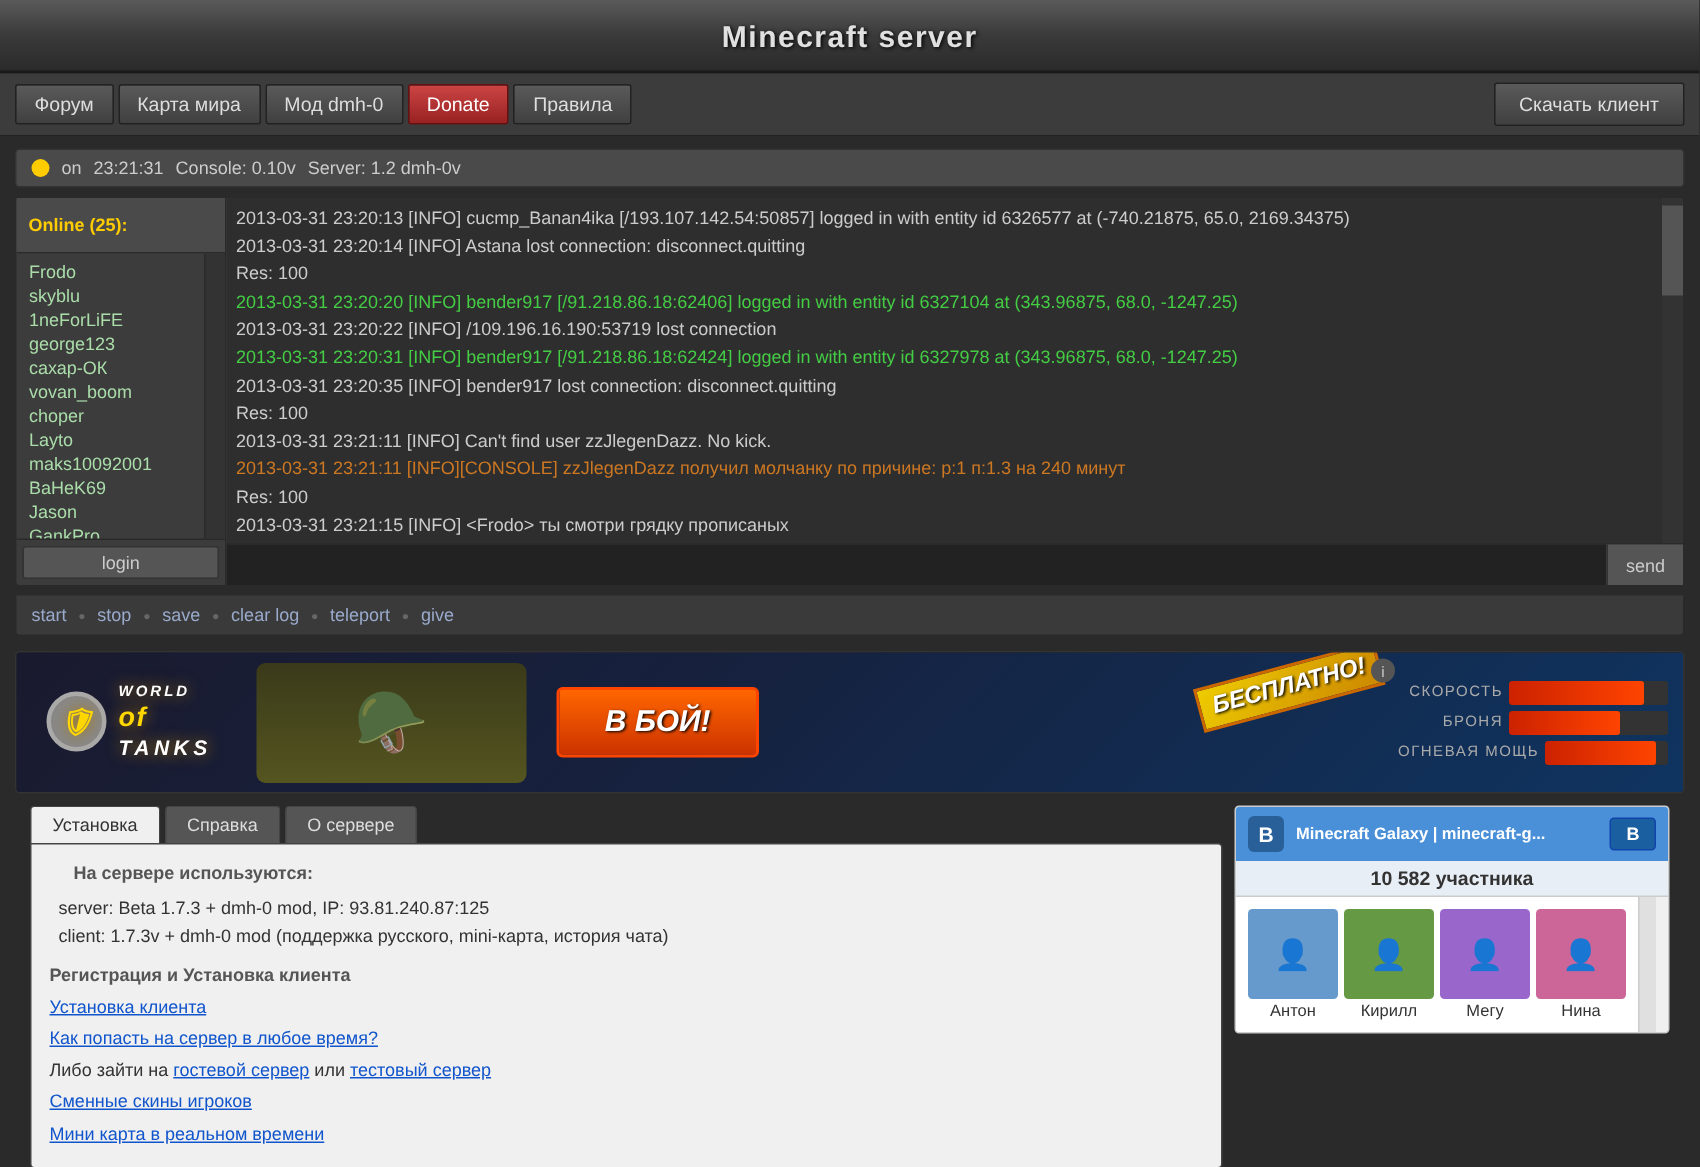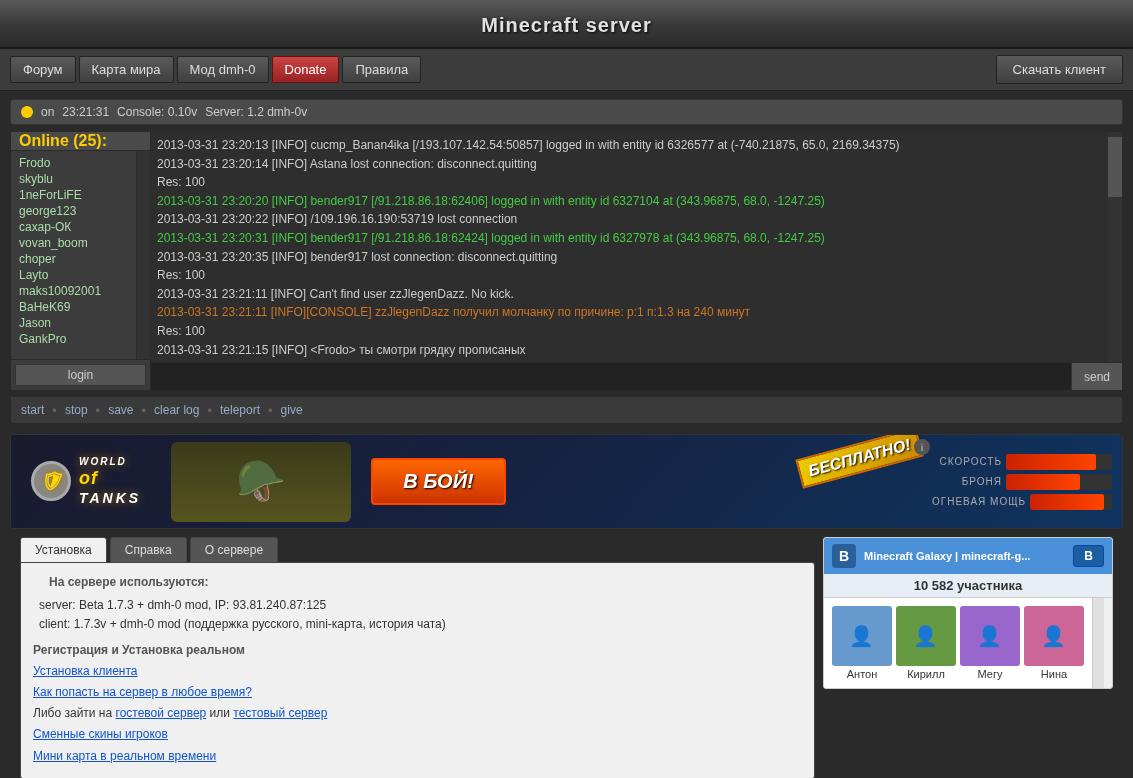--- a/index.html
+++ b/index.html
@@ -103,22 +103,22 @@
     #online-sidebar {
       width: 140px;
       min-width: 140px;
       border-right: 1px solid #2a2a2a;
       display: flex;
       flex-direction: column;
     }
     #online-header {
       background: #4a4a4a;
       color: #ffcc00;
-      padding: 0 8px;
-      font-size: 16px;
+      padding: 11px 8px;
+      font-size: 12px;
       font-weight: bold;
       border-bottom: 1px solid #2a2a2a;
     }
     #online-list-container {
       flex: 1;
       overflow-y: auto;
       padding: 4px 0;
     }
     .online-player {
       color: #aaddaa;
@@ -653,21 +653,21 @@
         <button class="lower-tab active">Установка</button>
         <button class="lower-tab">Справка</button>
         <button class="lower-tab">О сервере</button>
       </div>
       <div id="lower-content">
         <h3>На сервере используются:</h3>
         <div class="server-info">
           <span>server: Beta 1.7.3 + dmh-0 mod, IP: 93.81.240.87:125</span><br>
           <span>client: 1.7.3v + dmh-0 mod (поддержка русского, mini-карта, история чата)</span>
         </div>
-        <div class="section-title">Регистрация и Установка реальном</div>
+        <div class="section-title">Регистрация и Установка клиента</div>
         <ul>
           <li><a>Установка клиента</a></li>
           <li><a>Как попасть на сервер в любое время?</a></li>
           <li>
             <span>Либо зайти на </span>
             <a>гостевой сервер</a>
             <span> или </span>
             <a>тестовый сервер</a>
           </li>
         </ul>

